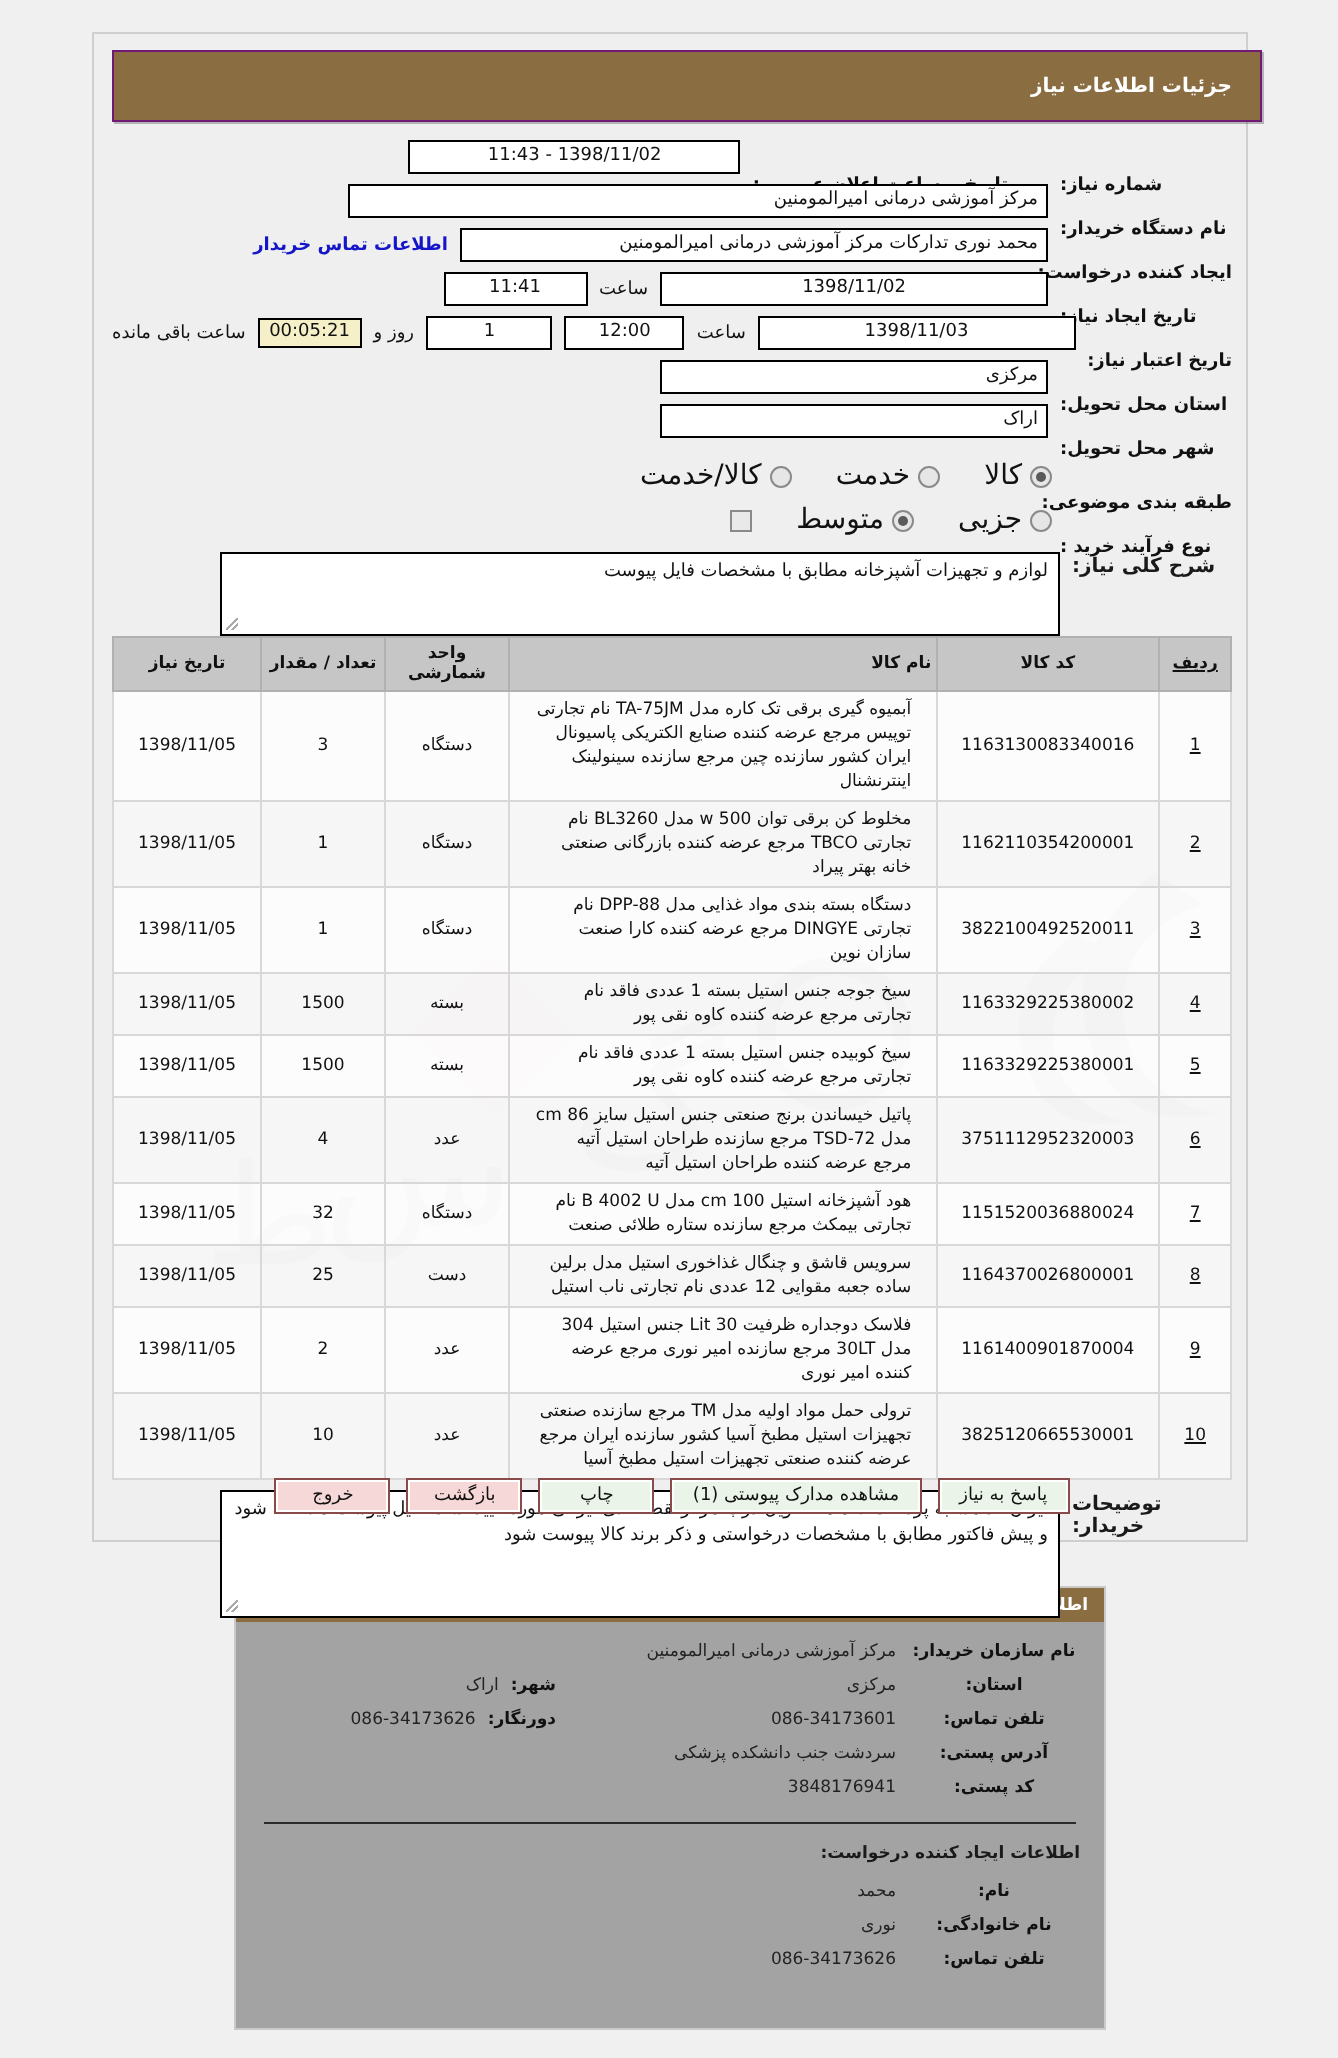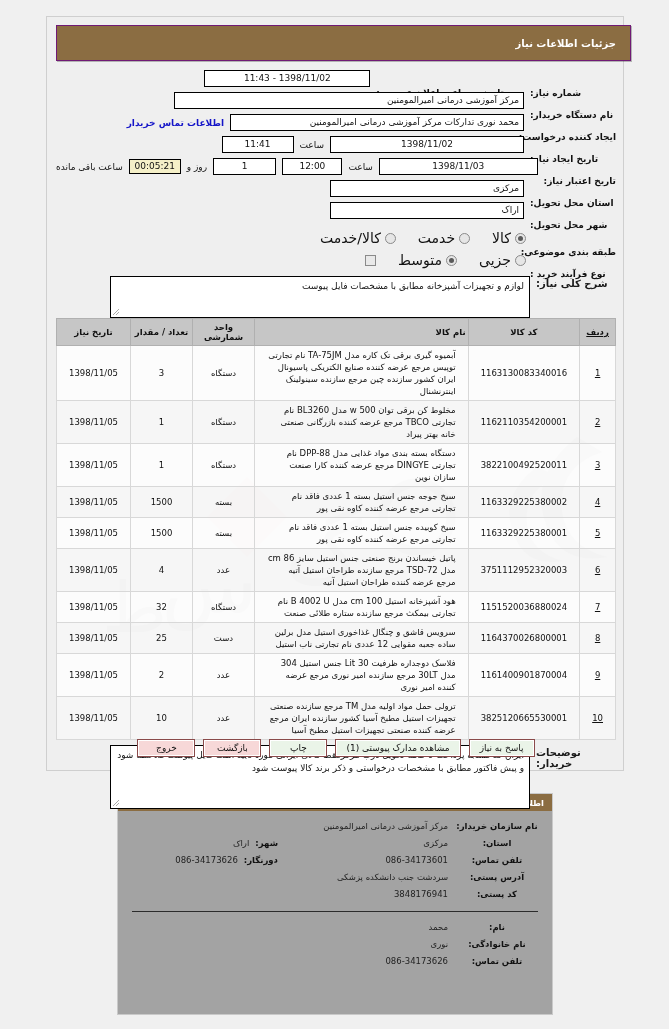--- a/index.html
+++ b/index.html
@@ -471,20 +471,21 @@
         <span class="cval">سردشت جنب دانشکده پزشکی</span>
       </div>
 
       <div class="crow">
         <span class="clbl">کد پستی:</span>
         <span class="cval">3848176941</span>
       </div>
 
       <div class="divider"></div>
 
+      <div class="sub-title">اطلاعات ایجاد کننده درخواست:</div>
 
       <div class="crow">
         <span class="clbl">نام:</span>
         <span class="cval">محمد</span>
       </div>
 
       <div class="crow">
         <span class="clbl">نام خانوادگی:</span>
         <span class="cval">نوری</span>
       </div>

